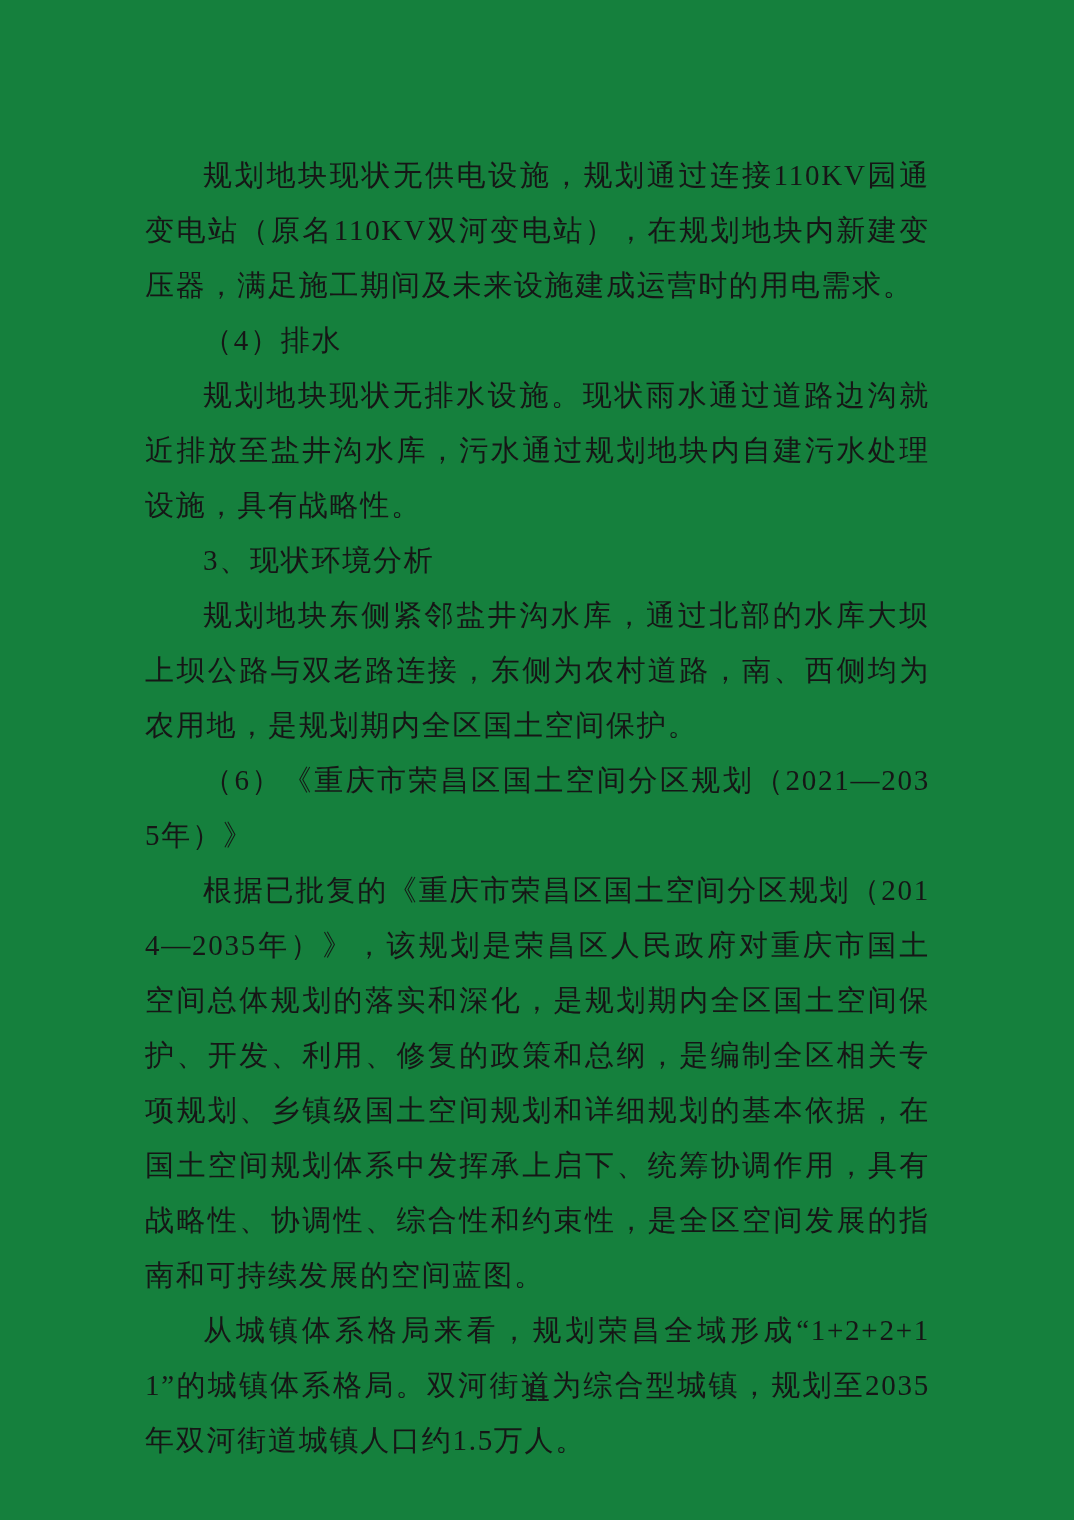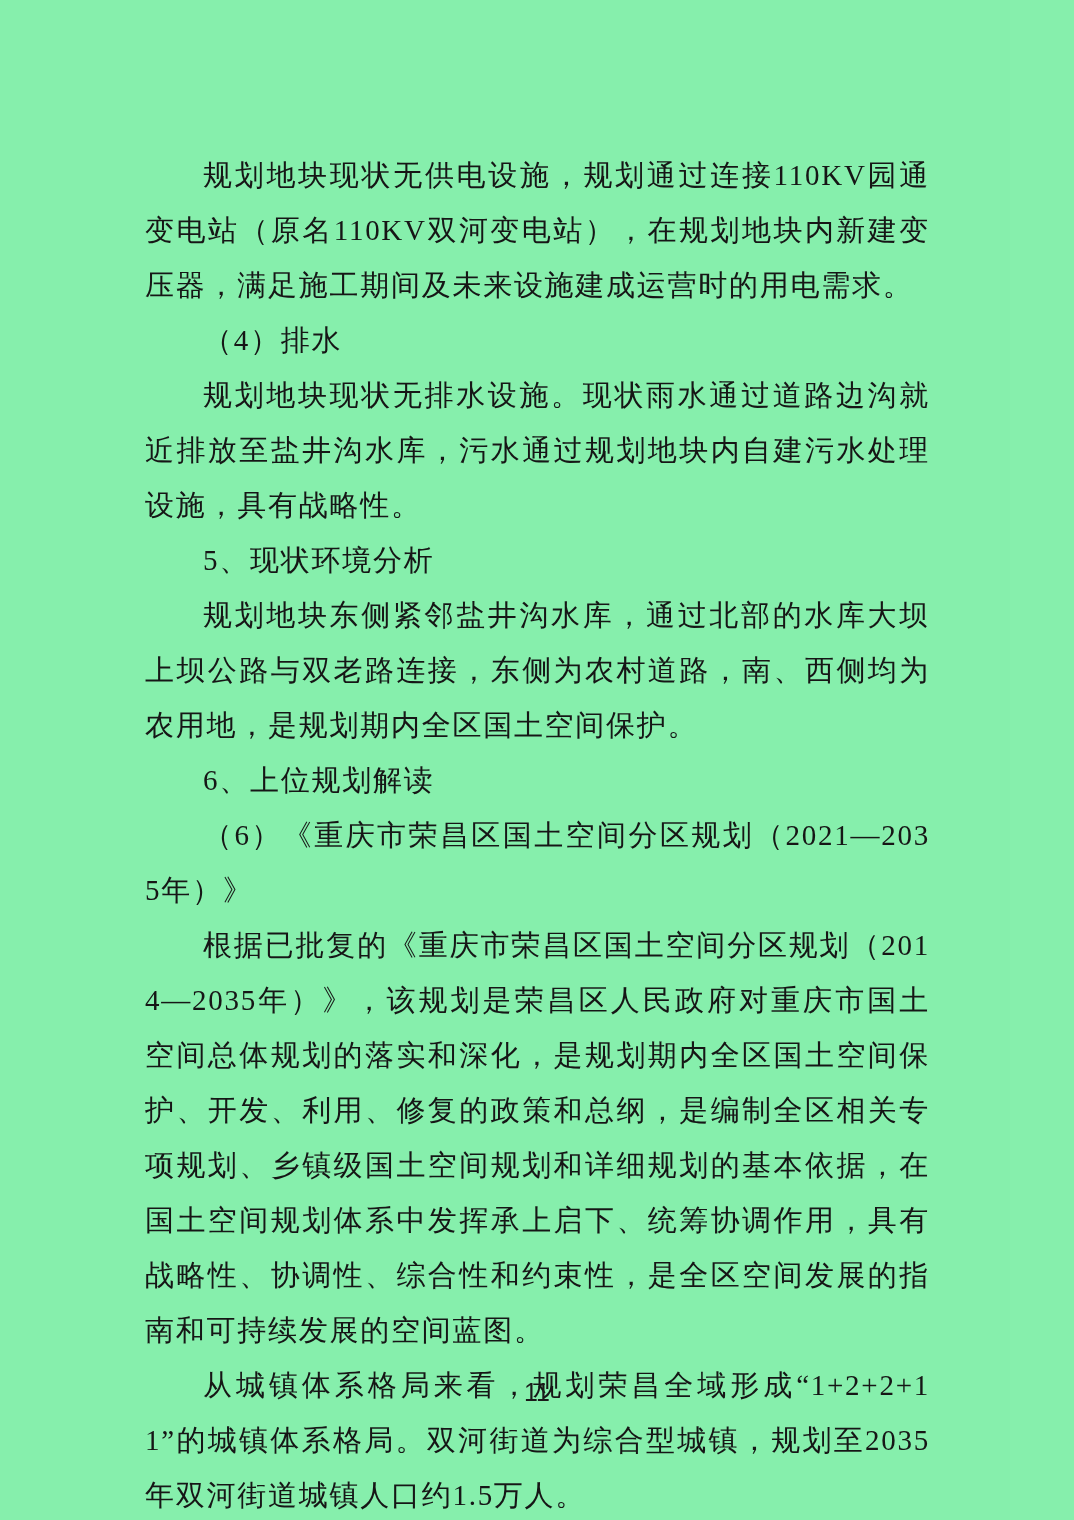--- a/index.html
+++ b/index.html
@@ -12,21 +12,21 @@
     height: 1520px;
     position: relative;
     overflow: hidden;
   }
   .page {
     position: absolute;
     top: 0;
     left: 0;
     width: 1074px;
     height: 1520px;
-    background: #86efac;
+    background: #15803d;
     box-sizing: border-box;
     padding: 148px 144px 0 145px;
   }
   .para {
     margin: 0;
     font-family: "Liberation Serif", "DejaVu Serif", serif;
     font-size: 29px;
     line-height: 55px;
     color: #161616;
     text-align: justify;
@@ -45,21 +45,20 @@
     color: #1a1a1a;
   }
 </style>
 </head>
 <body>
 
 <div class="page">
   <p class="para">规划地块现状无供电设施，规划通过连接110KV园通变电站（原名110KV双河变电站），在规划地块内新建变压器，满足施工期间及未来设施建成运营时的用电需求。</p>
   <p class="para">（4）排水</p>
   <p class="para">规划地块现状无排水设施。现状雨水通过道路边沟就近排放至盐井沟水库，污水通过规划地块内自建污水处理设施，具有战略性。</p>
-  <p class="para">5、现状环境分析</p>
+  <p class="para">3、现状环境分析</p>
   <p class="para">规划地块东侧紧邻盐井沟水库，通过北部的水库大坝上坝公路与双老路连接，东侧为农村道路，南、西侧均为农用地，是规划期内全区国土空间保护。</p>
-  <p class="para">6、上位规划解读</p>
   <p class="para">（6）《重庆市荣昌区国土空间分区规划（2021—2035年）》</p>
   <p class="para">根据已批复的《重庆市荣昌区国土空间分区规划（2014—2035年）》，该规划是荣昌区人民政府对重庆市国土空间总体规划的落实和深化，是规划期内全区国土空间保护、开发、利用、修复的政策和总纲，是编制全区相关专项规划、乡镇级国土空间规划和详细规划的基本依据，在国土空间规划体系中发挥承上启下、统筹协调作用，具有战略性、协调性、综合性和约束性，是全区空间发展的指南和可持续发展的空间蓝图。</p>
   <p class="para">从城镇体系格局来看，规划荣昌全域形成“1+2+2+11”的城镇体系格局。双河街道为综合型城镇，规划至2035年双河街道城镇人口约1.5万人。</p>
 </div>
 
 <div class="page-footer">11</div>
 
 </body></html>

